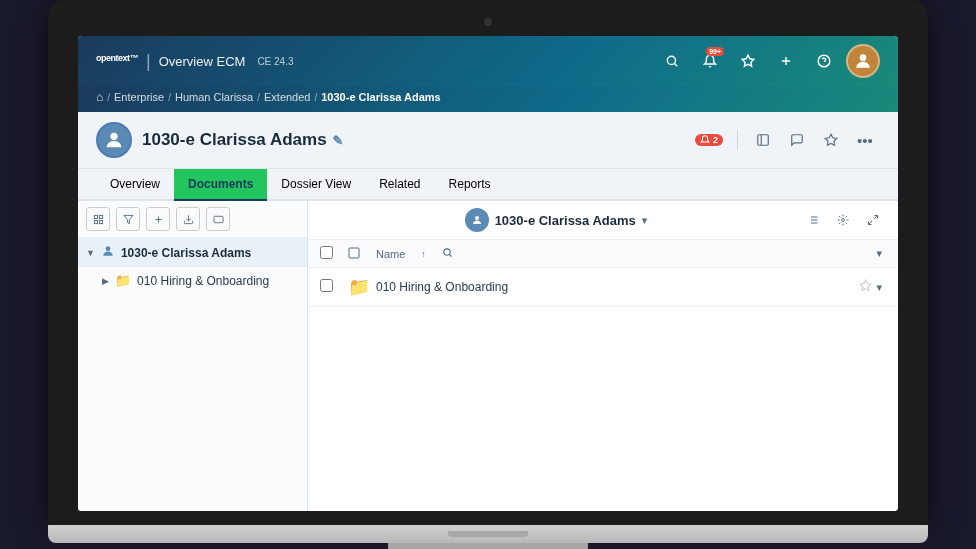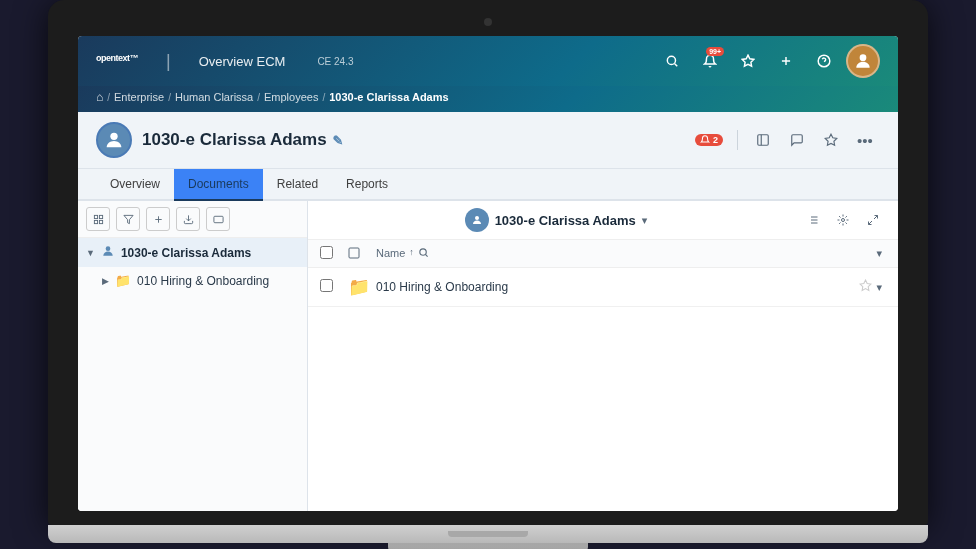--- a/index.html
+++ b/index.html
@@ -44,21 +44,21 @@
       background: linear-gradient(135deg, #1a3a5c 0%, #0e6b8a 60%, #1a8a7a 100%);
       display: flex;
       align-items: center;
       padding: 0 18px;
       height: 50px;
     }
 
     .brand {
       display: flex;
       align-items: center;
-      gap: 24px;
+      gap: 4px;
     }
 
     .brand-logo {
       color: #fff;
       font-size: 15px;
       font-weight: 700;
       letter-spacing: -0.5px;
     }
 
     .brand-logo span {
@@ -221,31 +221,31 @@
       background: #f0f4f8;
       border-bottom: 2px solid #dde3ea;
       display: flex;
       padding: 0 18px;
       gap: 0;
     }
 
     .tab {
       padding: 8px 14px;
       font-size: 12px;
-      color: #404040;
+      color: #000000;
       cursor: pointer;
       border-bottom: 2px solid transparent;
       margin-bottom: -2px;
       white-space: nowrap;
     }
     .tab.active {
       color: #1a3a5c;
       border-bottom: 2px solid #1a3a5c;
-      font-weight: 400;
-      background: #3b82f6;
+      font-weight: 700;
+      background: #22c55e;
       text-align: right;
     }
 
     
     .main-content {
       display: flex;
       height: 310px;
       background: #fff;
     }
 
@@ -366,21 +366,21 @@
       padding: 5px 12px;
       border-bottom: 1px solid #eee;
       background: #fafbfc;
       font-size: 11px;
       color: #5a6a7a;
       gap: 8px;
     }
 
     .col-check { width: 20px; }
     .col-type { width: 20px; }
-    .col-name { flex: 1; display: flex; gap: 4px; }
+    .col-name { flex: 1; display: flex; align-items: center; gap: 16px; }
     .col-actions { width: 50px; display: flex; justify-content: flex-end; }
 
     .sort-arrow { font-size: 9px; }
     .search-icon-sm { font-size: 11px; cursor: pointer; color: #5a6a7a; }
 
     .file-row {
       display: flex;
       align-items: center;
       padding: 8px 12px;
       border-bottom: 1px solid #f0f0f0;
@@ -492,21 +492,21 @@
         </div>
       </div>
 
       <div class="breadcrumb-bar">
         <span class="breadcrumb-home">⌂</span>
         <span class="breadcrumb-sep">/</span>
         <span class="breadcrumb-item">Enterprise</span>
         <span class="breadcrumb-sep">/</span>
         <span class="breadcrumb-item">Human Clarissa</span>
         <span class="breadcrumb-sep">/</span>
-        <span class="breadcrumb-item">Employees</span>
+        <span class="breadcrumb-item">Extended</span>
         <span class="breadcrumb-sep">/</span>
         <span class="breadcrumb-current">1030-e Clarissa Adams</span>
       </div>
 
       <div class="page-header">
         <div class="user-avatar-lg">
           <svg width="22" height="22" viewBox="0 0 24 24" fill="white">
             <circle cx="12" cy="8" r="4"></circle>
               <path d="M4 20c0-4 3.6-7 8-7s8 3 8 7"></path>
           </svg>
@@ -547,20 +547,21 @@
           </button>
           <button class="action-btn" title="More">
             <span>•••</span>
           </button>
         </div>
       </div>
 
       <div class="tabs-bar">
         <div class="tab">Overview</div>
         <div class="tab active">Documents</div>
+        <div class="tab">Dossier View</div>
         <div class="tab">Related</div>
         <div class="tab">Reports</div>
       </div>
 
       <div class="main-content">
 
         <div class="tree-panel">
           <div class="tree-toolbar">
             <button class="tree-toolbar-btn" title="Grid">
               <svg width="11" height="11" viewBox="0 0 24 24" fill="none" stroke="#5a6a7a" stroke-width="2">

